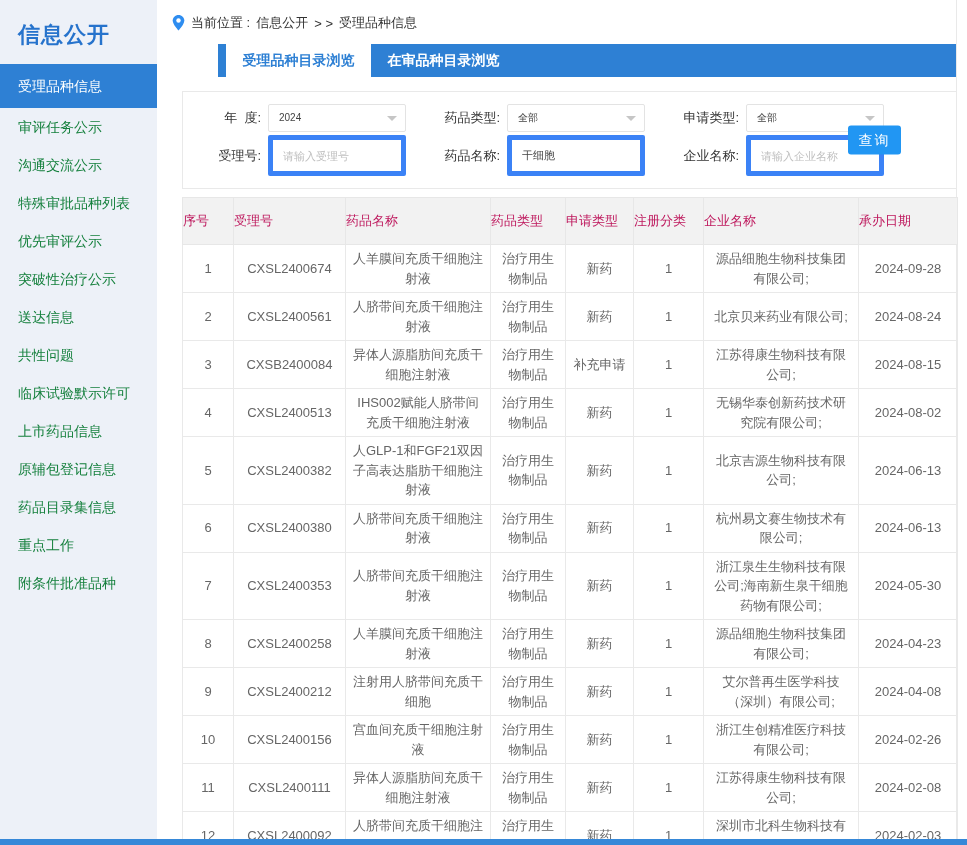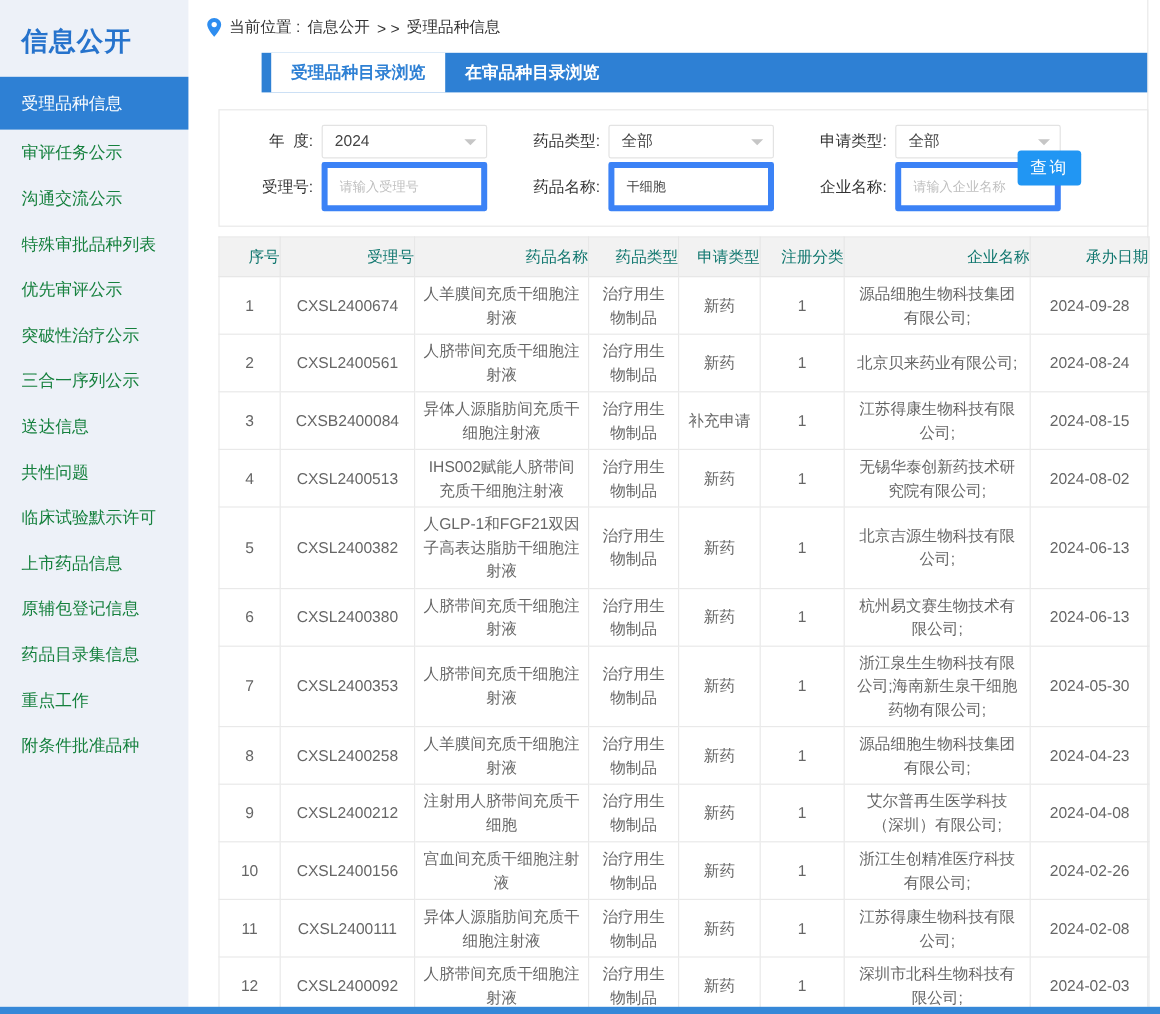--- a/index.html
+++ b/index.html
@@ -30,39 +30,39 @@
   .tab.active { background:#fff; color:#2e80d4; margin-left:8px; }
 
   
   .filter-box { margin:14px 0 8px 12px; width:775px; border:1px solid #e9e9e9;
     padding:9px 0 9px 14px; position:relative; }
   .filter-row { display:flex; align-items:center; margin:3px 0; }
   .f-group { display:flex; align-items:center; margin-right:30px; }
   .f-label { width:64px; text-align:right; font-size:13px; color:#333;
     margin-right:7px; white-space:pre; }
   .f-select { position:relative; width:138px; height:28px; background:#fff;
-    border:1px solid #e3e3e3; border-radius:2px; font-size:13px; color:#444;
+    border:1px solid #e3e3e3; border-radius:2px; font-size:10px; color:#444;
     line-height:26px; padding:0 20px 0 10px; cursor:pointer; }
   .f-select .caret { position:absolute; right:8px; top:11px; width:0; height:0;
     border-left:5px solid transparent; border-right:5px solid transparent;
     border-top:5px solid #c6c6c6; }
   .f-input { width:138px; height:41px; border:5px solid #3b82f6; border-radius:2px;
     font-size:11px; color:#444; padding:0 10px; outline:none;
     font-family:"Liberation Sans","DejaVu Sans",sans-serif; }
   .f-input::placeholder { color:#bfbfbf; }
   .search-btn { position:absolute; right:55px; top:50%; transform:translateY(-50%);
     width:53px; height:29px; background:#2196f3; color:#fff; border:none;
     border-radius:3px; font-size:14px; cursor:pointer; letter-spacing:2px;
     font-family:"Liberation Sans","DejaVu Sans",sans-serif; }
 
   
   .table-wrap { margin:8px 0 0 12px; width:775px; }
   table { width:775px; border-collapse:collapse; table-layout:fixed; }
-  th { background:#f2f2f2; border:1px solid #e7e7e7; font-size:13px; color:#0f766e;
-    font-weight:normal; height:33px; text-align:right; }
+  th { background:#f2f2f2; border:1px solid #e7e7e7; font-size:13px; color:#be185d;
+    font-weight:normal; height:47px; text-align:left; }
   td { border:1px solid #e9e9e9; font-size:13px; color:#666; text-align:center;
     padding:4px 6px; line-height:1.5; word-break:break-all; }
   td.nowrap { white-space:nowrap; word-break:keep-all; }
   col.c-seq{width:51px} col.c-no{width:112px} col.c-name{width:145px}
   col.c-dtype{width:75px} col.c-atype{width:68px} col.c-reg{width:70px}
   col.c-comp{width:155px} col.c-date{width:99px}
 
   
   .footer-strip { position:absolute; left:0; bottom:0; width:967px; height:6px;
     background:#3688d8; }
@@ -74,21 +74,20 @@
 
   <div class="sidebar">
     <div class="sidebar-title">信息公开</div>
     <div id="sidebar-list">
         <div class="side-item active">受理品种信息</div>
         <div class="side-item">审评任务公示</div>
         <div class="side-item">沟通交流公示</div>
         <div class="side-item">特殊审批品种列表</div>
         <div class="side-item">优先审评公示</div>
         <div class="side-item">突破性治疗公示</div>
-        <div class="side-item">三合一序列公示</div>
         <div class="side-item">送达信息</div>
         <div class="side-item">共性问题</div>
         <div class="side-item">临床试验默示许可</div>
         <div class="side-item">上市药品信息</div>
         <div class="side-item">原辅包登记信息</div>
         <div class="side-item">药品目录集信息</div>
         <div class="side-item">重点工作</div>
         <div class="side-item">附条件批准品种</div>
       </div>
   </div>

